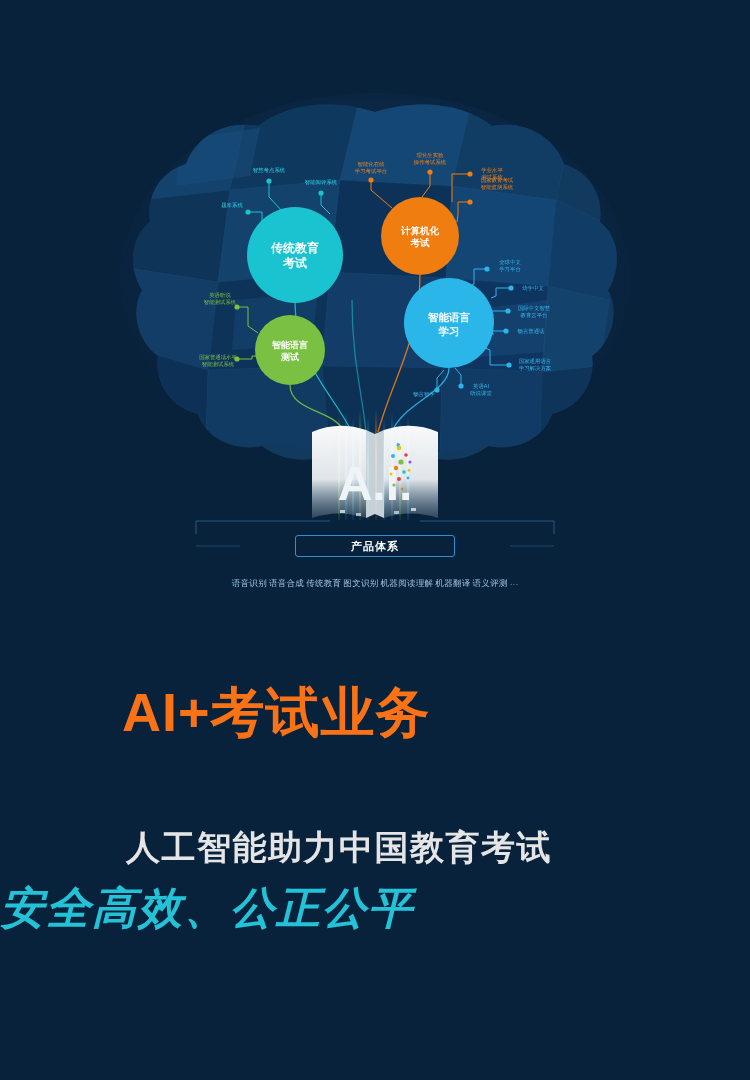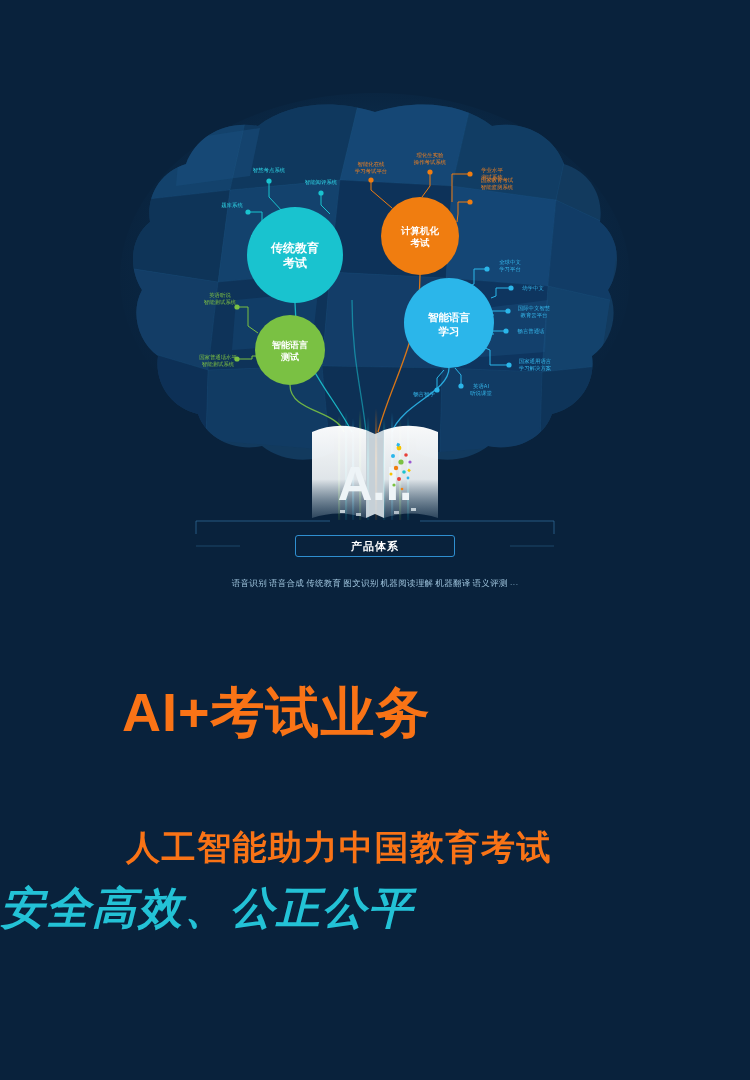--- a/index.html
+++ b/index.html
@@ -55,21 +55,21 @@
   #tag-row .tag.dash { color:#6f93ad; letter-spacing:0; }
 
   
   #copy { position:absolute; left:0; top:640px; width:750px; }
   #main-title {
     color:#f97316; font-size:54px; font-weight:bold;
     letter-spacing:1px;
     margin-left:122px; margin-top:43px; line-height:1.1;
   }
   #sub-title {
-    color:#f97316; font-size:34px; font-weight:bold;
+    color:#e5e5e5; font-size:34px; font-weight:bold;
     letter-spacing:1.5px;
     margin-left:126px; margin-top:86px; line-height:1.15;
   }
   #slogan {
     color:#23c2d6; font-size:44px; font-weight:bold;
     letter-spacing:2px;
     margin-top:16px; line-height:1.15;font-style:italic;
   }
 </style>
 </head>

